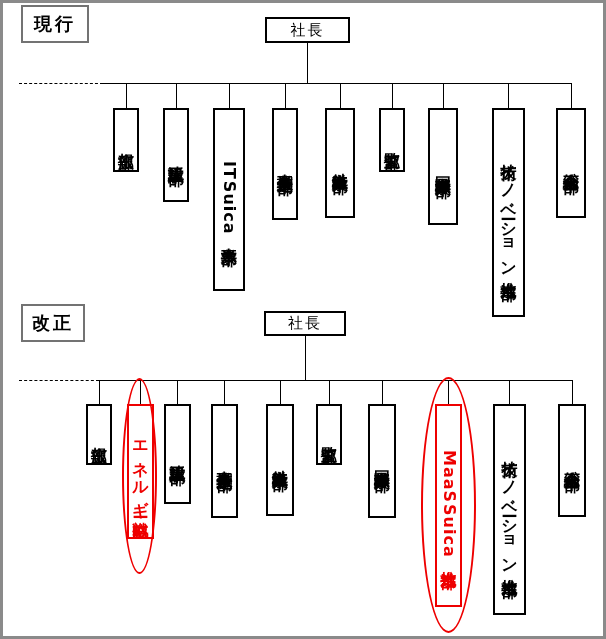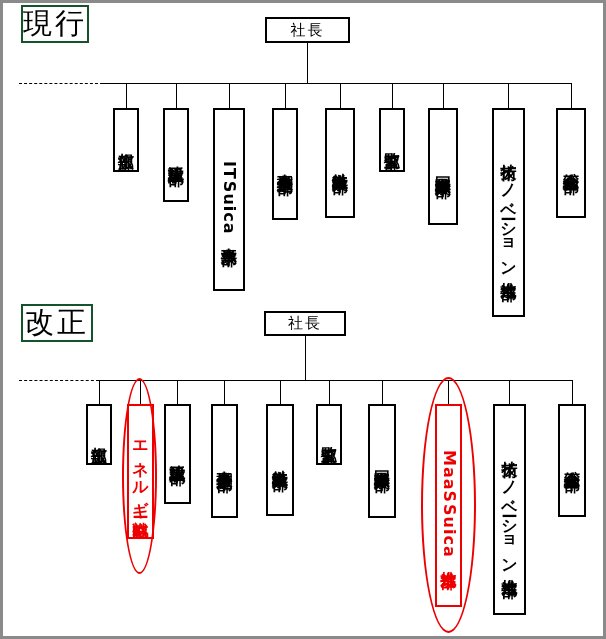--- a/index.html
+++ b/index.html
@@ -11,24 +11,24 @@
     font-family:"DejaVu Sans",sans-serif;
   }
   .frame{
     position:absolute;inset:0;
     border:3px solid #8a8a8a;
     pointer-events:none;
     z-index:50;
   }
   .titlebox{
     position:absolute;
-    border:2px solid #14532d;
+    border:2px solid #737373;
     background:#fff;
     display:flex;align-items:center;justify-content:center;
-    font-size:29px;font-weight:normal;letter-spacing:3px;
+    font-size:18px;font-weight:bold;letter-spacing:3px;
     color:#000;box-sizing:border-box;z-index:5;
   }
   .rootbox{
     position:absolute;
     border:2px solid #000;
     background:#fff;
     display:flex;align-items:center;justify-content:center;
     font-size:15px;font-weight:normal;letter-spacing:2px;
     color:#000;box-sizing:border-box;z-index:5;
   }
@@ -79,21 +79,21 @@
     <div class="vline" style="left: 340px; top: 83px; height: 25px;"></div>
     <div class="dept" style="left: 325px; top: 108px; width: 30px; height: 110px;">鉄道事業本部</div>
     <div class="vline" style="left: 392px; top: 83px; height: 25px;"></div>
     <div class="dept" style="left: 379px; top: 108px; width: 26px; height: 64px;">監査部</div>
     <div class="vline" style="left: 443px; top: 83px; height: 25px;"></div>
     <div class="dept" style="left: 428px; top: 108px; width: 30px; height: 117px;">国際事業本部</div>
     <div class="vline" style="left: 508px; top: 83px; height: 25px;"></div>
     <div class="dept" style="left: 492px; top: 108px; width: 33px; height: 209px;">技術イノベーション推進本部</div>
     <div class="vline" style="left: 571px; top: 83px; height: 25px;"></div>
     <div class="dept" style="left: 556px; top: 108px; width: 30px; height: 110px;">総合企画本部</div>
-    <div class="titlebox" style="left: 21px; top: 304px; width: 72px; height: 38px;">改正</div>
+    <div class="titlebox" style="left: 21px; top: 304px; width: 64px; height: 38px;">改正</div>
     <div class="rootbox" style="left: 264px; top: 311px; width: 82px; height: 25px;">社長</div>
     <div class="vline" style="left: 305px; top: 336px; height: 44px;"></div>
     <div class="dline" style="left: 19px; top: 380px; width: 80px;"></div>
     <div class="hline" style="left: 99px; top: 380px; width: 473px;"></div>
     <div class="vline" style="left: 99px; top: 380px; height: 24px;"></div>
     <div class="dept" style="left: 86px; top: 404px; width: 26px; height: 61px;">広報部</div>
     <div class="vline" style="left: 140px; top: 380px; height: 24px;"></div>
     <div class="dept hl" style="left: 127px; top: 404px; width: 27px; height: 135px;">エネルギー戦略部</div>
     <div class="ellipse" style="left: 122px; top: 378px; width: 35px; height: 196px;"></div>
     <div class="vline" style="left: 177px; top: 380px; height: 24px;"></div>

